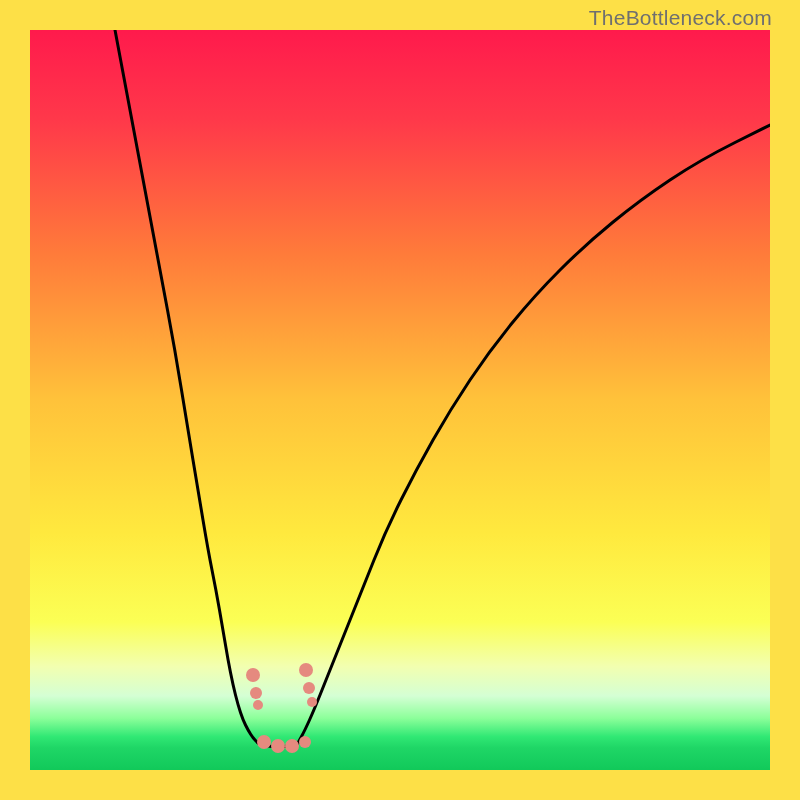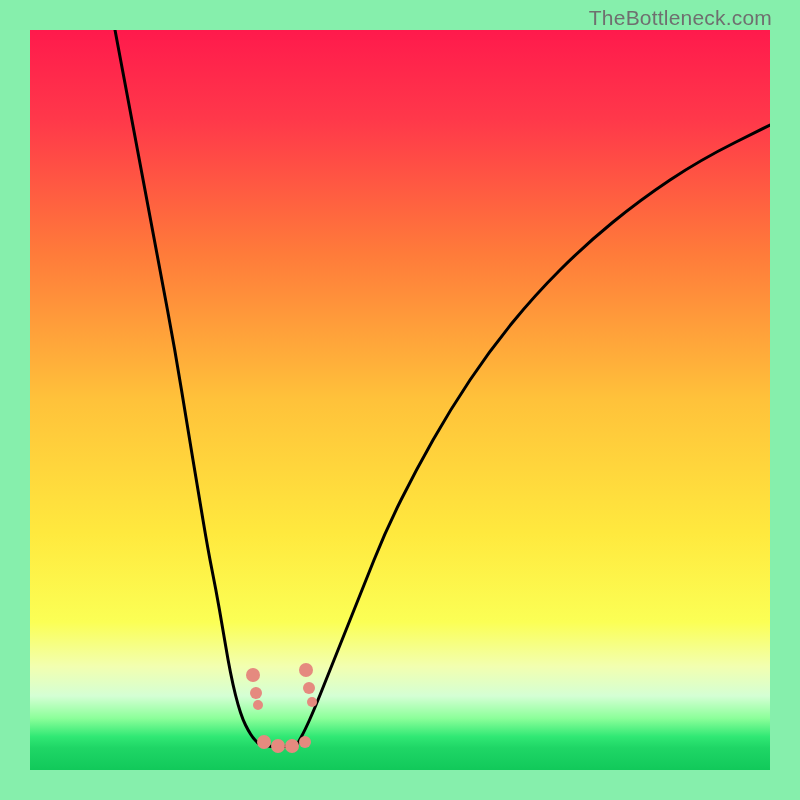--- a/index.html
+++ b/index.html
@@ -10,21 +10,21 @@
     background: #000;
     position: relative;
     font-family: Arial, sans-serif;
   }
   .frame {
     position: absolute;
     top: 0;
     left: 0;
     width: 800px;
     height: 800px;
-    background: #86efac;
+    background: #fde047;
   }
   .plot-area {
     position: absolute;
     top: 30px;
     left: 30px;
     width: 740px;
     height: 740px;
     overflow: hidden;
   }
   .watermark {

